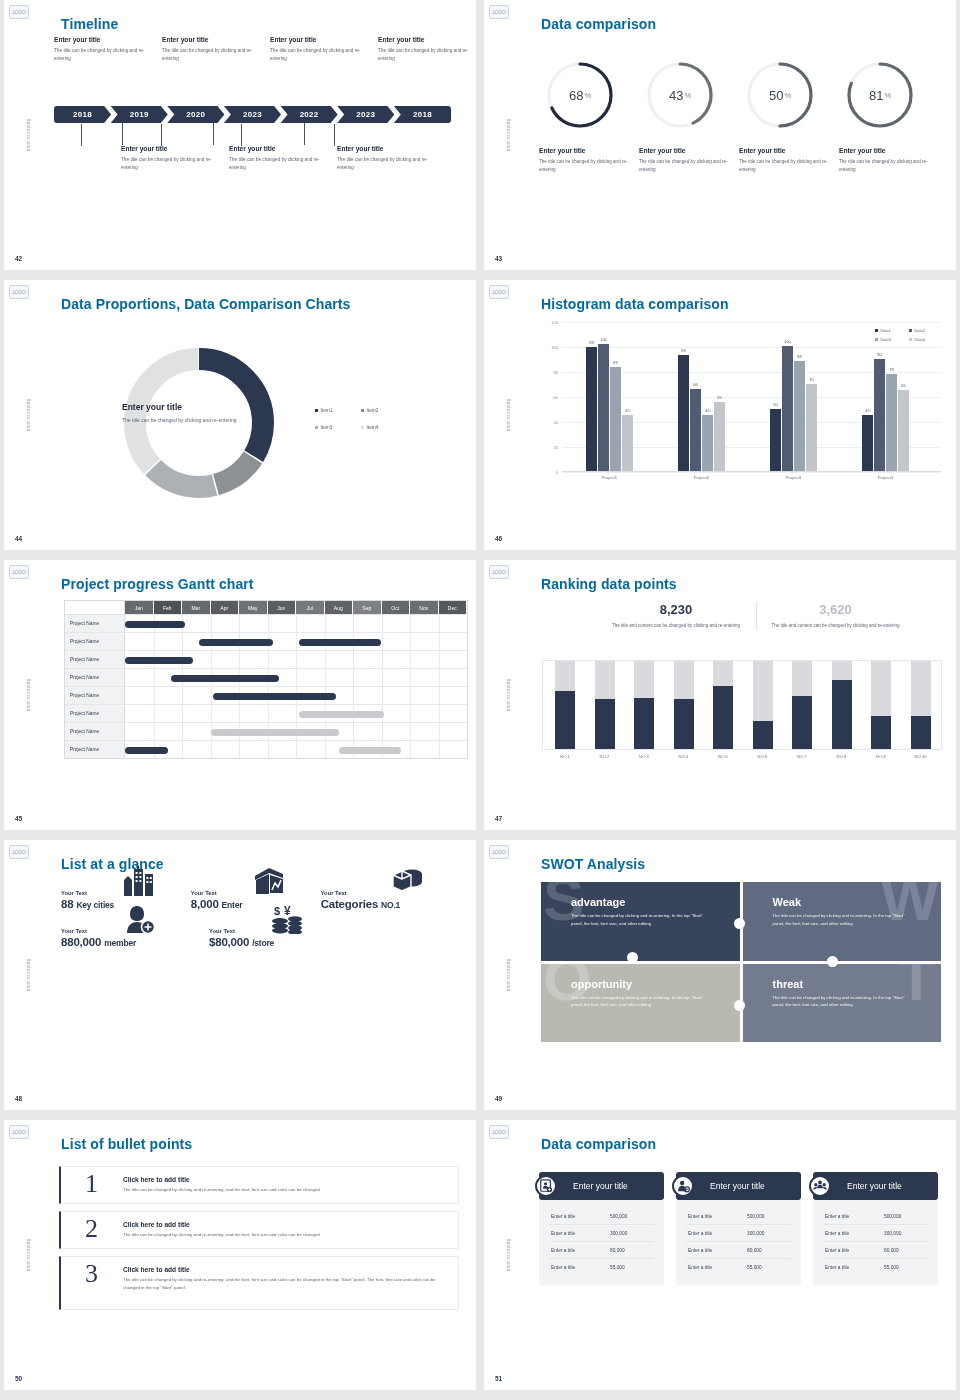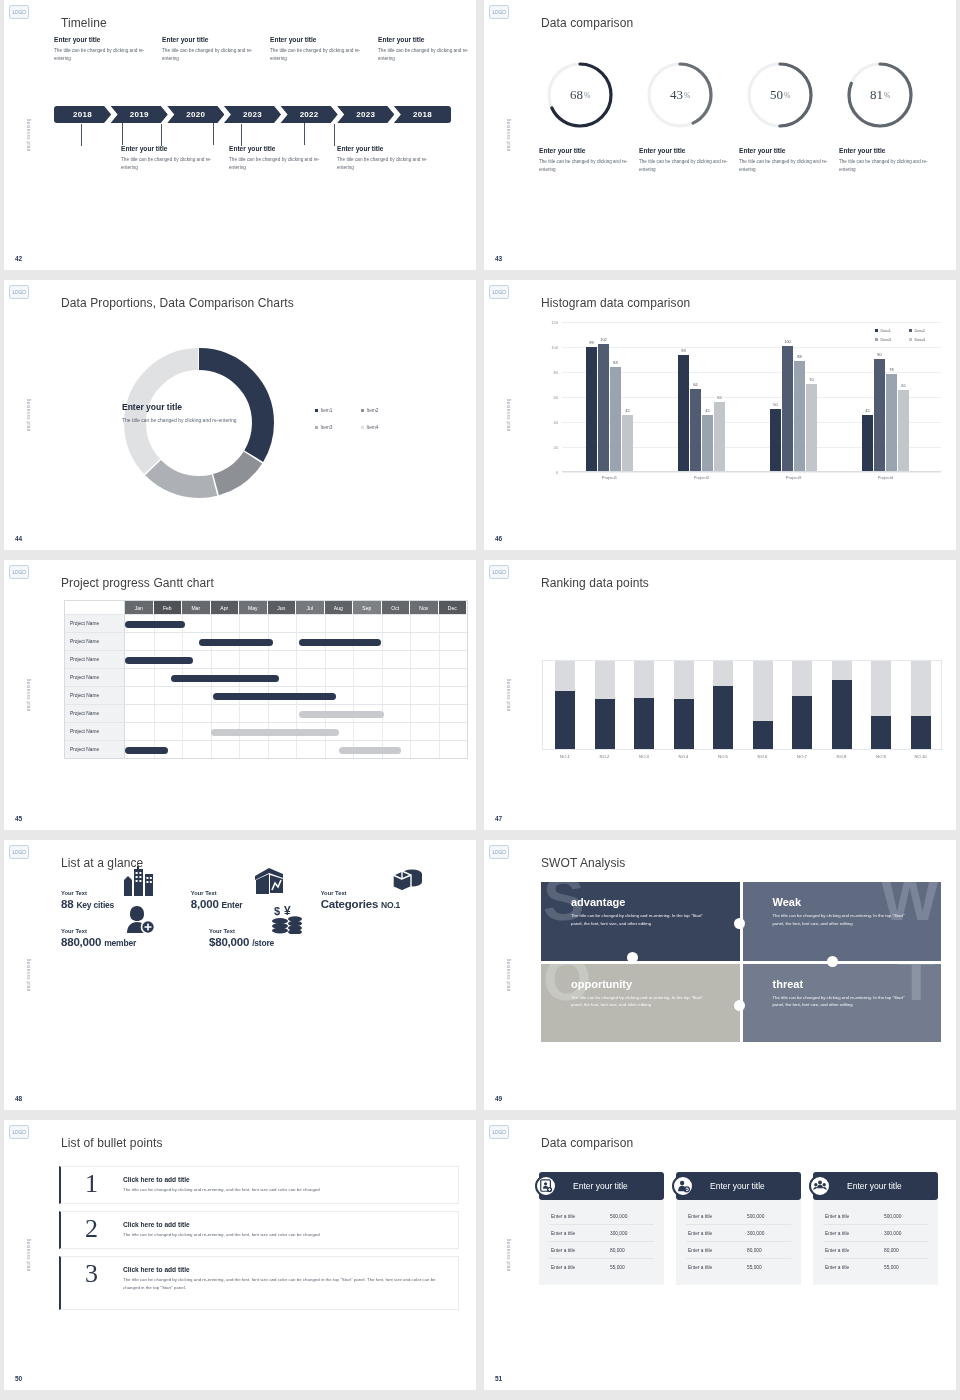--- a/index.html
+++ b/index.html
@@ -41,21 +41,21 @@
     transform-origin: center;
     font-size: 4.5px; color: #9aa3ad; letter-spacing: 0.4px;
     white-space: nowrap;
   }
   .pagenum {
     position: absolute; left: 11px; bottom: 8px;
     font-size: 6.5px; color: #2a3650; font-weight: bold;
   }
   .s-title {
     position: absolute; left: 57px; top: 16px;
-    font-size: 12px; color: #404040; font-weight: 400;
+    font-size: 14px; color: #0369a1; font-weight: 700;
     letter-spacing: 0.1px;
   }
 
   
   .tl-wrap { position: absolute; left: 50px; top: 36px; width: 400px; }
   .tl-top { position: relative; height: 48px; }
   .tl-bot { position: relative; height: 48px; }
   .tl-item { position: absolute; width: 97px; }
   .tl-item h4 { font-size: 6.6px; color: #1b2434; font-weight: bold; margin-bottom: 3.5px; }
   .tl-item p { font-size: 4.7px; color: #5d6672; line-height: 1.75; }
@@ -67,21 +67,21 @@
     color: #fff; font-size: 8px; font-weight: bold; letter-spacing: 0.3px;
     clip-path: polygon(0 0, calc(100% - 7px) 0, 100% 50%, calc(100% - 7px) 100%, 0 100%, 7px 50%);
   }
   .chev:first-child { clip-path: polygon(0 0, calc(100% - 7px) 0, 100% 50%, calc(100% - 7px) 100%, 0 100%); border-radius: 3px 0 0 3px; }
   .chev.last { clip-path: polygon(0 0, 100% 0, 100% 100%, 0 100%, 7px 50%); border-radius: 0 3px 3px 0; }
   .tl-stem { position: absolute; width: 1px; background: #4a5468; }
 
   
   .gauges { position: absolute; left: 55px; top: 58px; width: 400px; display: flex; gap: 0; }
   .gauge-col { width: 100px; }
-  .gauge { width: 74px; height: 74px; position: relative; margin-left: 4px; font-family: Liberation Serif, serif; }
+  .gauge { width: 74px; height: 74px; position: relative; margin-left: 4px; }
   .gauge svg { display: block; }
   .gauge-val {
     position: absolute; inset: 0;
     display: flex; align-items: center; justify-content: center;
     font-size: 13px; color: #3b4654; font-weight: 400;
   }
   .gauge-val .pct { font-size: 7.5px; color: #7b848f; margin-left: 1px; }
   .gauge-cap { margin-top: 15px; width: 94px; }
   .gauge-cap h4 { font-size: 6.6px; color: #1b2434; font-weight: bold; margin-bottom: 3.5px; }
   .gauge-cap p { font-size: 4.6px; color: #5d6672; line-height: 1.8; }
@@ -665,20 +665,30 @@
             <div class="gbar" style="left:62.5%;width:18.333333333333325%;background:#c8cacd"></div>
           </div>
         </div>
       </div>
     </div>
     <div class="slide">
       <div class="slide-logo">LOGO</div>
    <div class="side-label">Business plan</div>
    <div class="pagenum">47</div>
    <div class="s-title">Ranking data points</div>
+      <div class="rank-kpis">
+        <div class="kpi ">
+      <div class="num">8,230</div>
+      <p>The title and content can be changed by clicking and re-entering</p>
+        </div>
+        <div class="kpi second">
+      <div class="num">3,620</div>
+      <p>The title and content can be changed by clicking and re-entering</p>
+        </div>
+      </div>
    <div class="rank-chart">
         <div class="rcol" style="left:12px">
        <div class="bg"></div>
        <div class="fg" style="height:66%"></div>
         </div>
         <div class="rcol" style="left:51.5px">
        <div class="bg"></div>
        <div class="fg" style="height:57%"></div>
         </div>
         <div class="rcol" style="left:91px">

